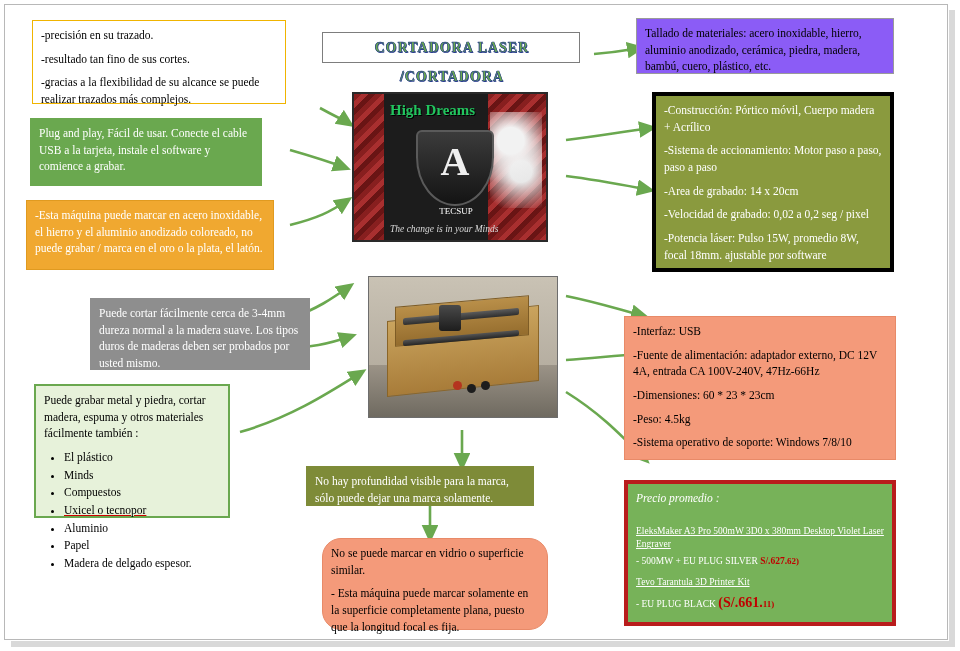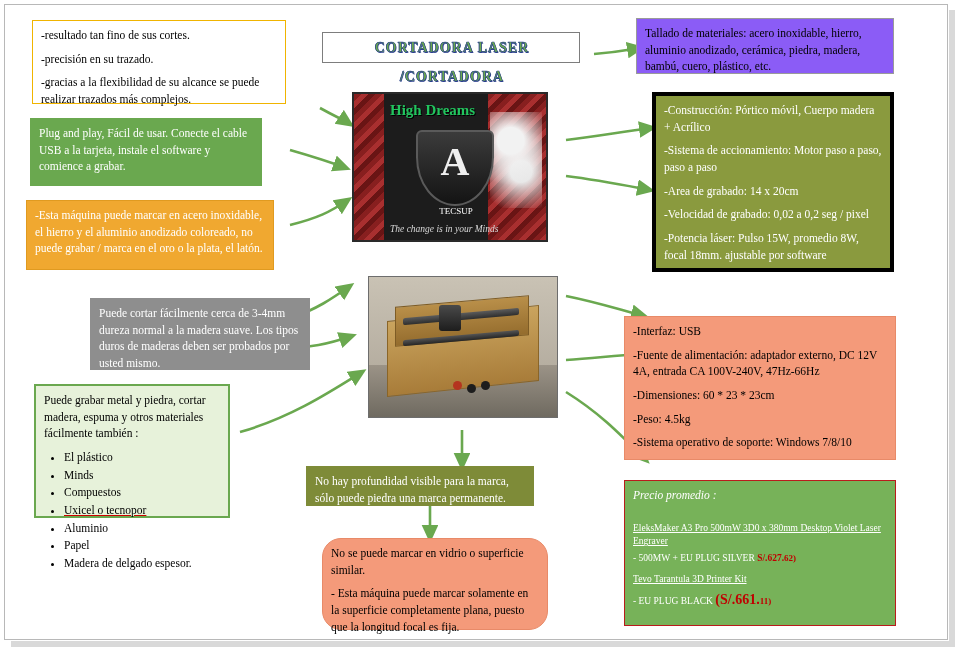--- a/index.html
+++ b/index.html
@@ -54,21 +54,21 @@
     border: 1.5px solid #f0b400;
     background: #ffffff;
   }
   .b-green {
     background: #6aa84f;
     border: 1px solid #6aa84f;
     color: #ffffff;
   }
   .b-green2 {
     background: #77b259;
-    border: 1px solid #b91c1c;
+    border: 4px solid #b91c1c;
     color: #ffffff;
   }
   .b-orange {
     background: #f0a830;
     border: 1px solid #e09a20;
     color: #ffffff;
   }
   .b-gray {
     background: #8e8e8e;
     border: 1px solid #8e8e8e;
@@ -323,22 +323,22 @@
     <div class="ph2-back"></div>
     <div class="ph2-rail"></div>
     <div class="ph2-rail2"></div>
     <div class="ph2-head"></div>
     <div class="ph2-knob1"></div>
     <div class="ph2-knob2"></div>
     <div class="ph2-knob3"></div>
   </div>
 
   <div class="box b-yellow-line" style="left:32px; top:20px; width:254px; height:84px;">
+    <p class="p">-precisión en su trazado.</p>
     <p class="p">-resultado tan fino de sus cortes.</p>
-    <p class="p">-precisión en su trazado.</p>
     <p class="p">-gracias a la flexibilidad de su alcance se puede realizar trazados más complejos.</p>
   </div>
 
   <div class="box b-white" style="left:636px; top:18px; width:258px; height:56px;">
     <p class="p">Tallado de materiales: acero inoxidable, hierro, aluminio anodizado, cerámica, piedra, madera, bambú, cuero, plástico, etc.</p>
   </div>
 
   <div class="box b-green" style="left:30px; top:118px; width:232px; height:68px;">
     <p class="p">Plug and play, Fácil de usar. Conecte el cable USB a la tarjeta, instale el software y comience a grabar.</p>
   </div>
@@ -358,21 +358,21 @@
       <li>Minds</li>
       <li>Compuestos</li>
       <li class="strike-red">Uxicel o tecnopor</li>
       <li>Aluminio</li>
       <li>Papel</li>
       <li>Madera de delgado espesor.</li>
     </ul>
   </div>
 
   <div class="box b-olive" style="left:306px; top:466px; width:228px; height:40px;">
-    <p class="p">No hay profundidad visible para la marca, sólo puede piedra una marca permanente.</p>
+    <p class="p">No hay profundidad visible para la marca, sólo puede dejar una marca solamente.</p>
   </div>
 
   <div class="box b-salmon" style="left:322px; top:538px; width:226px; height:92px;border-radius:19px;">
     <p class="p">No se puede marcar en vidrio o superficie similar.</p>
     <p class="p">- Esta máquina puede marcar solamente en la superficie completamente plana, puesto que la longitud focal es fija.</p>
   </div>
 
   <div class="box b-olive2" style="left:652px; top:92px; width:242px; height:180px;">
     <p class="p">-Construcción: Pórtico móvil, Cuerpo madera + Acrílico</p>
     <p class="p">-Sistema de accionamiento: Motor paso a paso, paso a paso</p>

